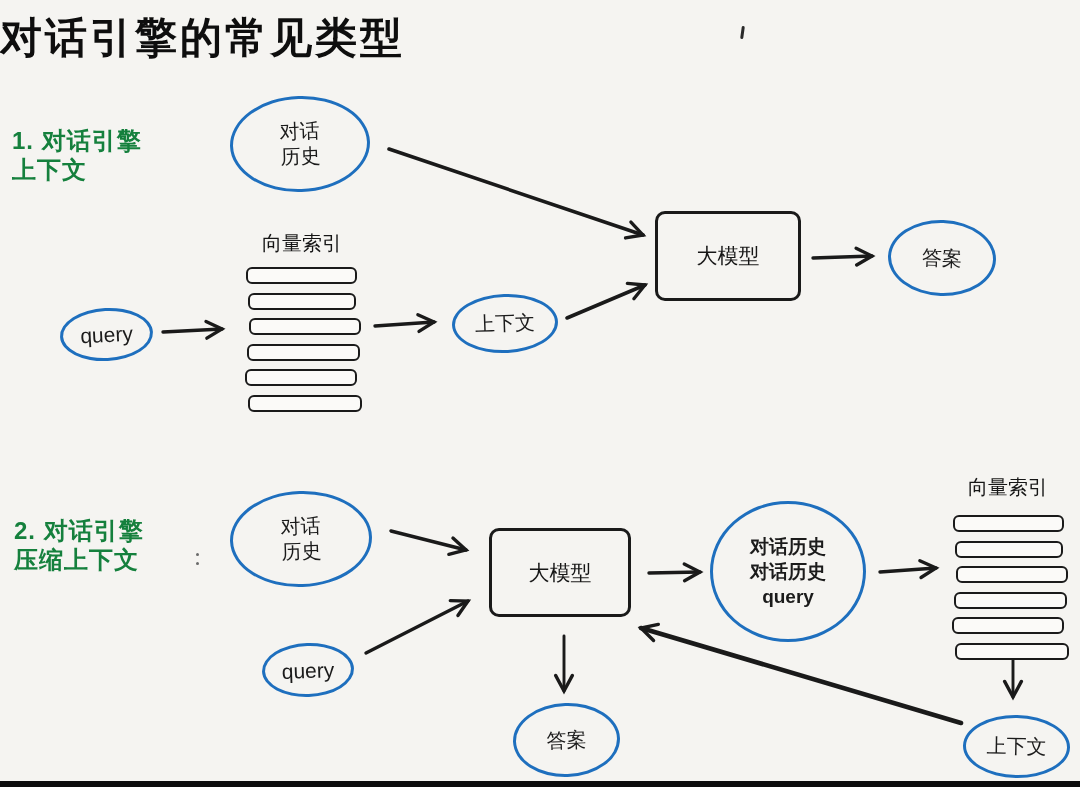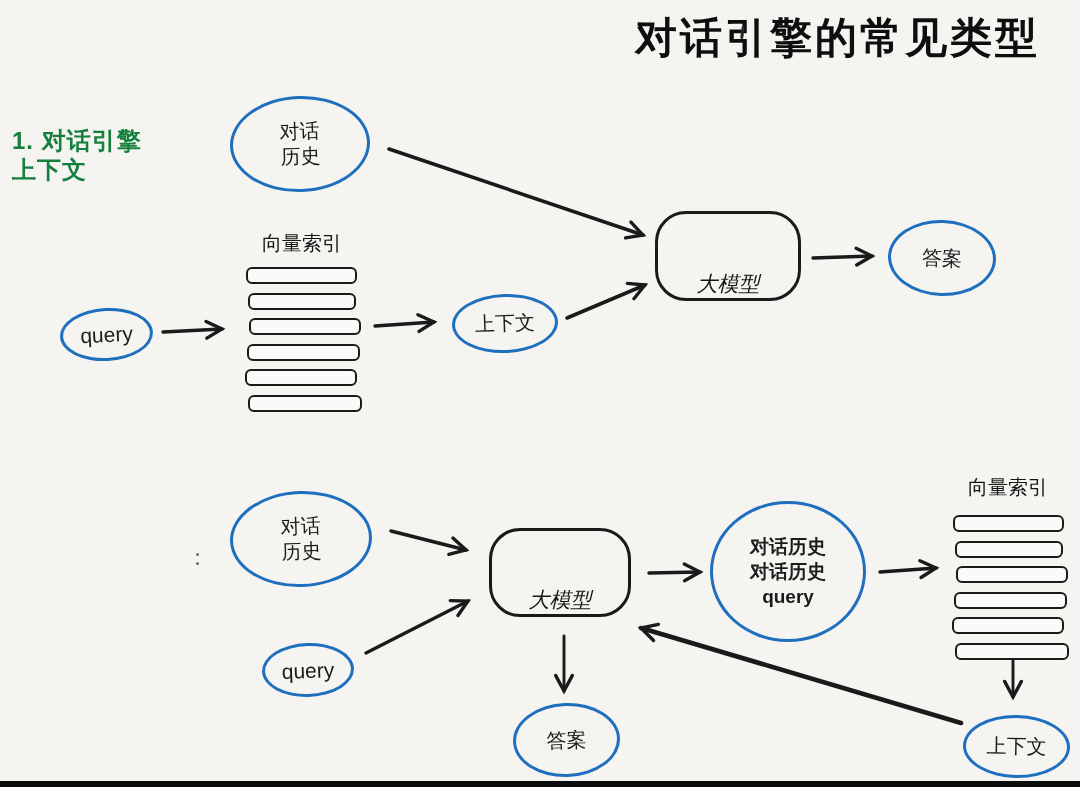--- a/index.html
+++ b/index.html
@@ -5,21 +5,21 @@
   html,body{margin:0;padding:0;background:#e8e7e4;}
   .canvas{
     position:relative; width:1080px; height:787px; overflow:hidden;
     background:#f5f4f1;
     font-family:"Liberation Sans","DejaVu Sans",sans-serif;
     color:#141414;
   }
   .abs{position:absolute;}
 
   .page-title{
-    left:0; top:10px; width:1040px; text-align:right;
+    left:0; top:10px; width:1040px; text-align:left;
     font-size:42px; font-weight:bold; letter-spacing:3px;
     font-family:"Liberation Serif","DejaVu Serif",serif;
     color:#0e0e0e;
   }
   .tick-mark{
     left:741px; top:26px; width:3px; height:13px; background:#2a2a2a;
     transform:rotate(8deg); border-radius:2px;
   }
   .stray-dots{left:196px; top:553px; width:3px;}
   .stray-dots i{display:block; width:3px; height:3px; background:#6a6a6a; border-radius:50%; margin-bottom:6px;}
@@ -41,24 +41,23 @@
   }
   .blue-ellipse .ln.q{
     font-family:"Liberation Sans","DejaVu Sans",sans-serif;
     font-size:21px;
   }
   .blue-ellipse .ln.bold{
     font-family:"Liberation Sans","DejaVu Sans",sans-serif;
     font-weight:600; font-size:19px; line-height:25px;
   }
   .model-box{
-    border:3.5px solid #1a1a1a; border-radius:31px; box-sizing:border-box;
-    display:flex; align-items:flex-end; justify-content:center;
+    border:3.5px solid #1a1a1a; border-radius:10px; box-sizing:border-box;
+    display:flex; align-items:center; justify-content:center;
     background:transparent;
-    font-style:italic;
   }
   .model-box .ln{
     font-family:"Liberation Serif","DejaVu Serif",serif;
     font-size:21px; color:#161616;
   }
   .vec-label{
     font-family:"Liberation Serif","DejaVu Serif",serif;
     font-weight:400; font-size:20px; color:#161616; text-align:center;
   }
   .stack{display:flex; flex-direction:column;}
@@ -139,20 +138,24 @@
   </div>
 
   <div class="abs model-box" style="left:655px; top:211px; width:146px; height:90px;">
     <div class="ln">大模型</div>
   </div>
 
   <div class="abs blue-ellipse" style="left: 888px; top: 220px; width: 108px; height: 76px; transform: rotate(2deg); border-color: rgb(30, 111, 190);">
     <div class="ln">答案</div>
   </div>
 
+  <div class="abs section-heading" style="left:14px; top:496px;">
+    <div>2. 对话引擎</div>
+    <div>压缩上下文</div>
+  </div>
 
   <div class="abs blue-ellipse" style="left: 230px; top: 491px; width: 142px; height: 96px; transform: rotate(-2deg); border-color: rgb(30, 111, 190);">
     <div class="ln">对话</div>
     <div class="ln">历史</div>
   </div>
 
   <div class="abs blue-ellipse" style="left: 262px; top: 643px; width: 92px; height: 54px; transform: rotate(-2deg); border-color: rgb(30, 111, 190);">
     <div class="ln q">query</div>
   </div>
 

